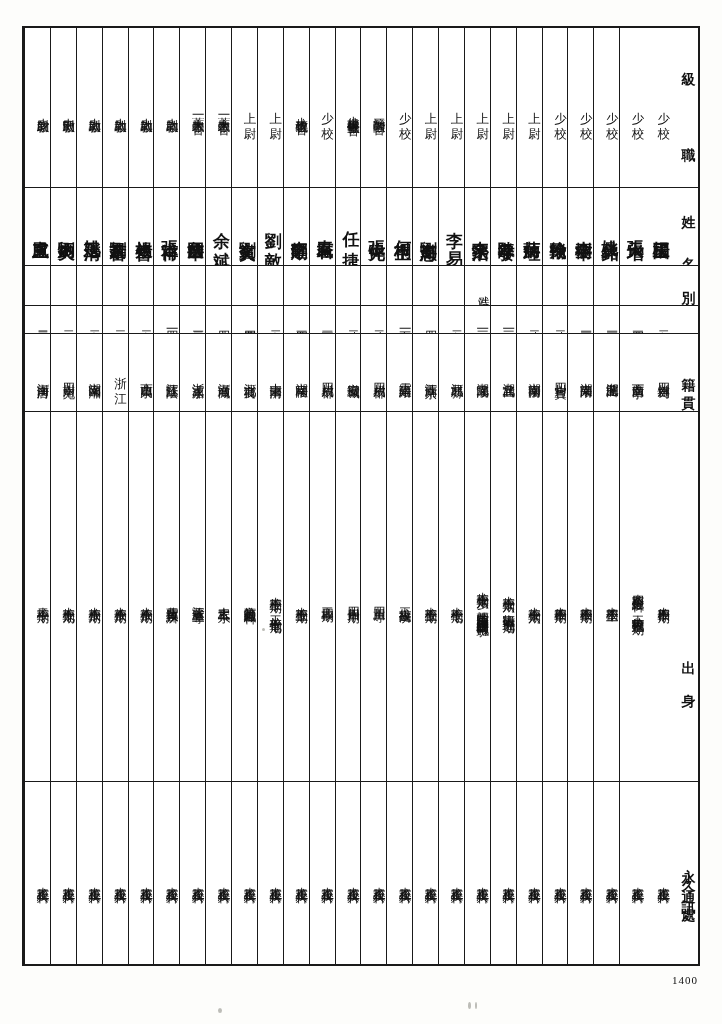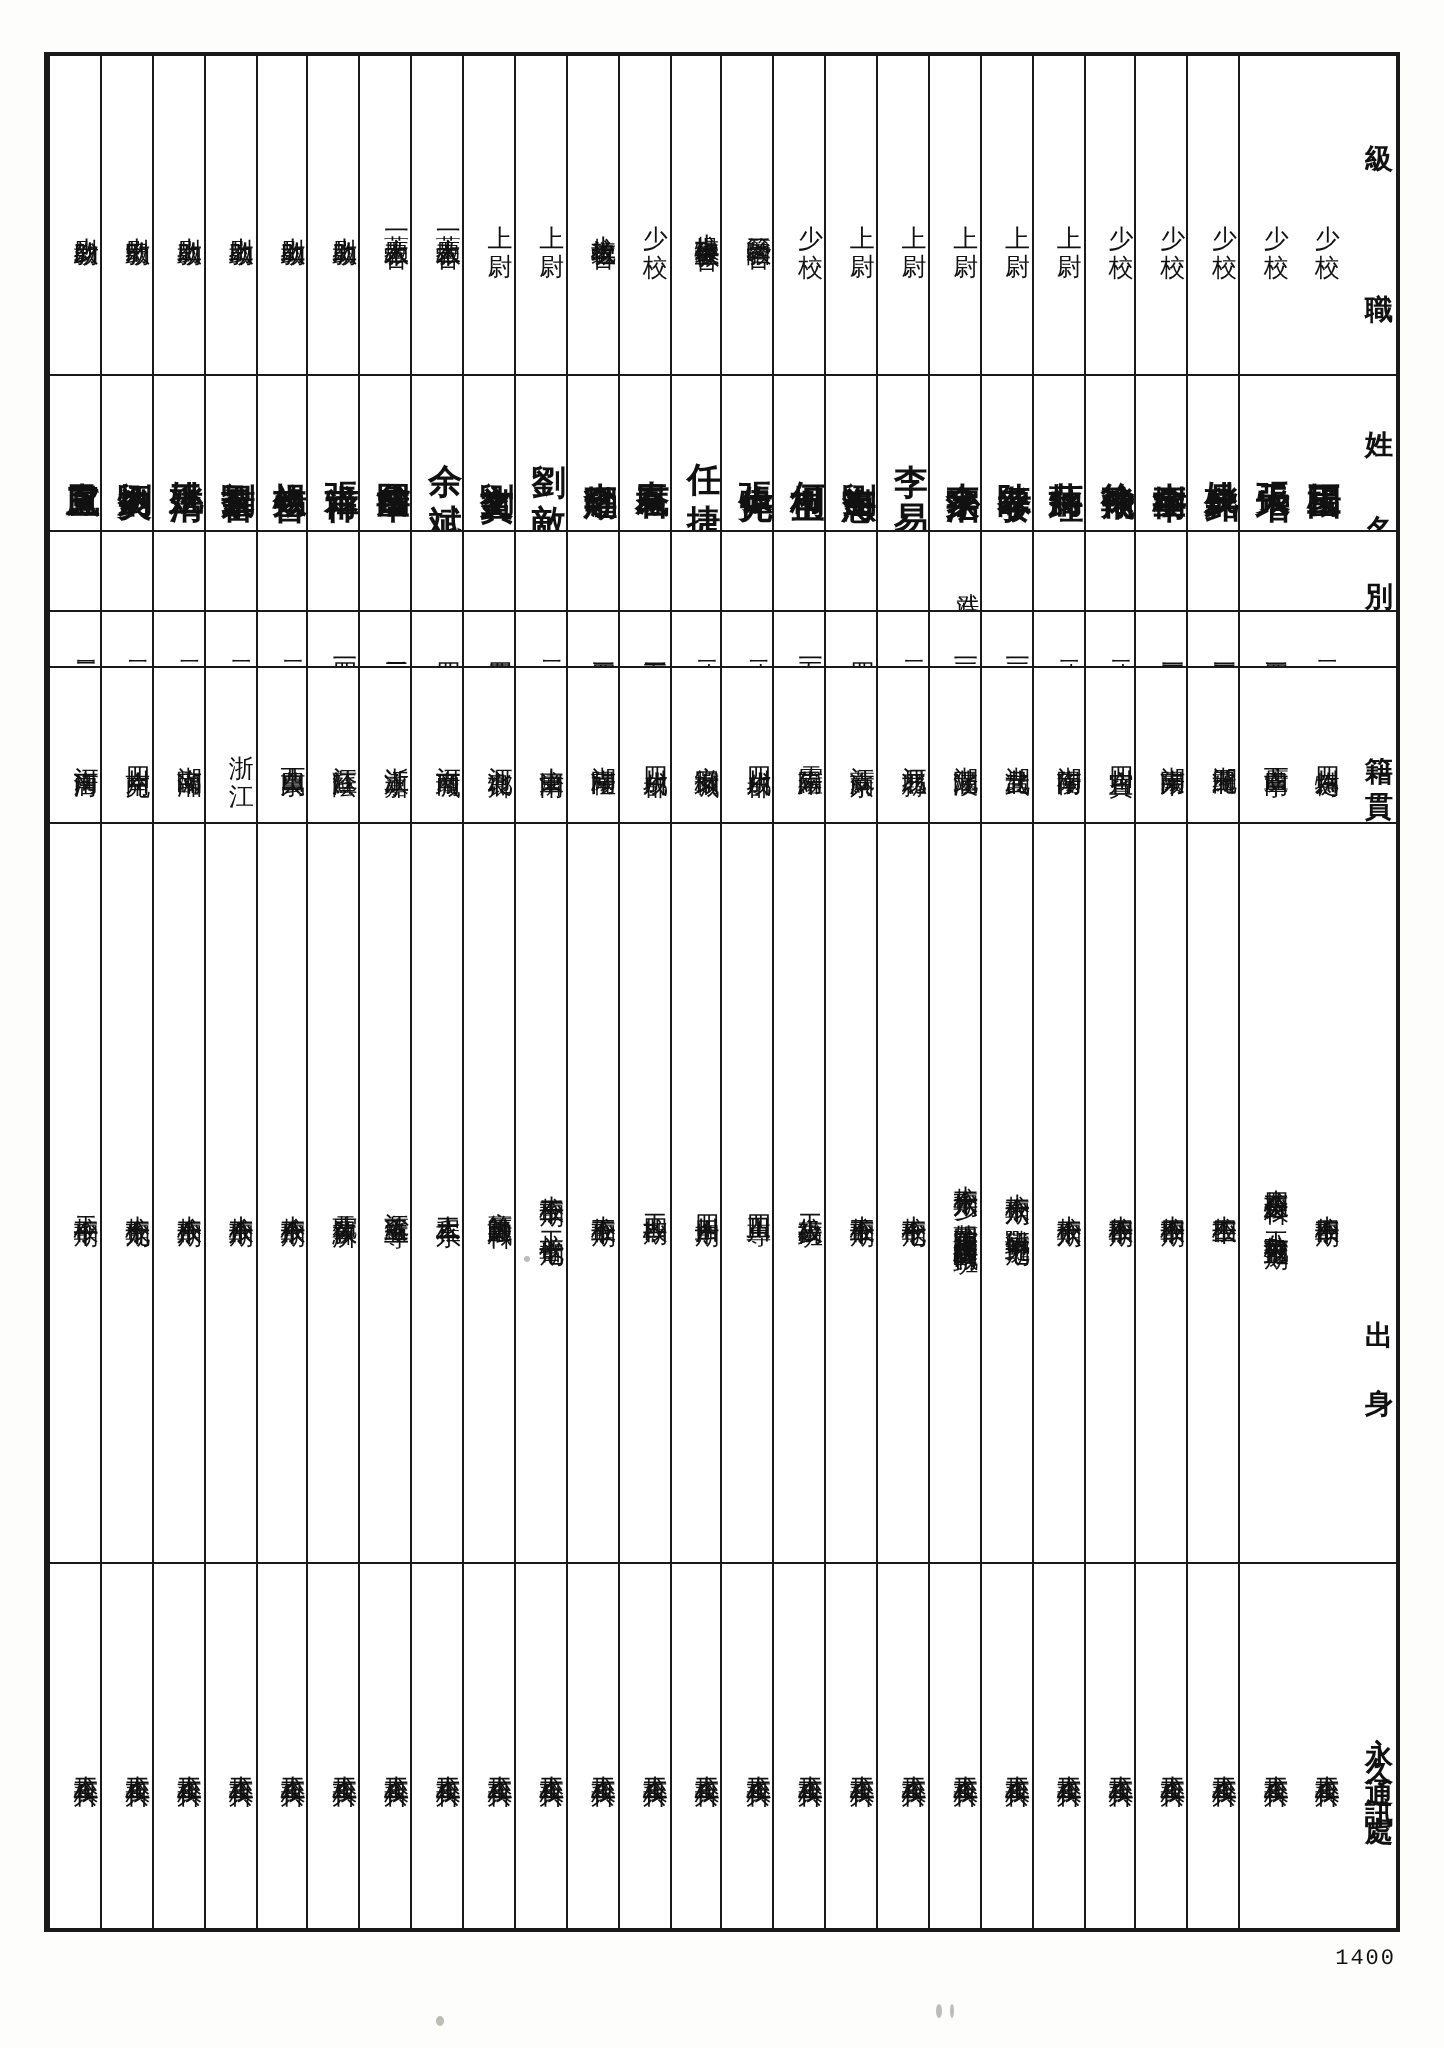--- a/index.html
+++ b/index.html
@@ -98,21 +98,21 @@
   .hdr-cell.h-name { letter-spacing: 14px; padding-top: 10px; }
   .hdr-cell.h-addr { letter-spacing: 10px; }
 
   
   .rec-col .c-addr { padding-top: 16px; }
 
   #page-number {
     position: absolute;
     right: 24px;
     bottom: 38px;
-    font-family: Liberation Mono, monospace;
+    font-family: Liberation Serif, serif;
     font-size: 11px;
     letter-spacing: 1px;
     color: #111;
   }
   .speck {
     position: absolute;
     background: #bdbdb8;
     border-radius: 50%;
   }
 </style>

